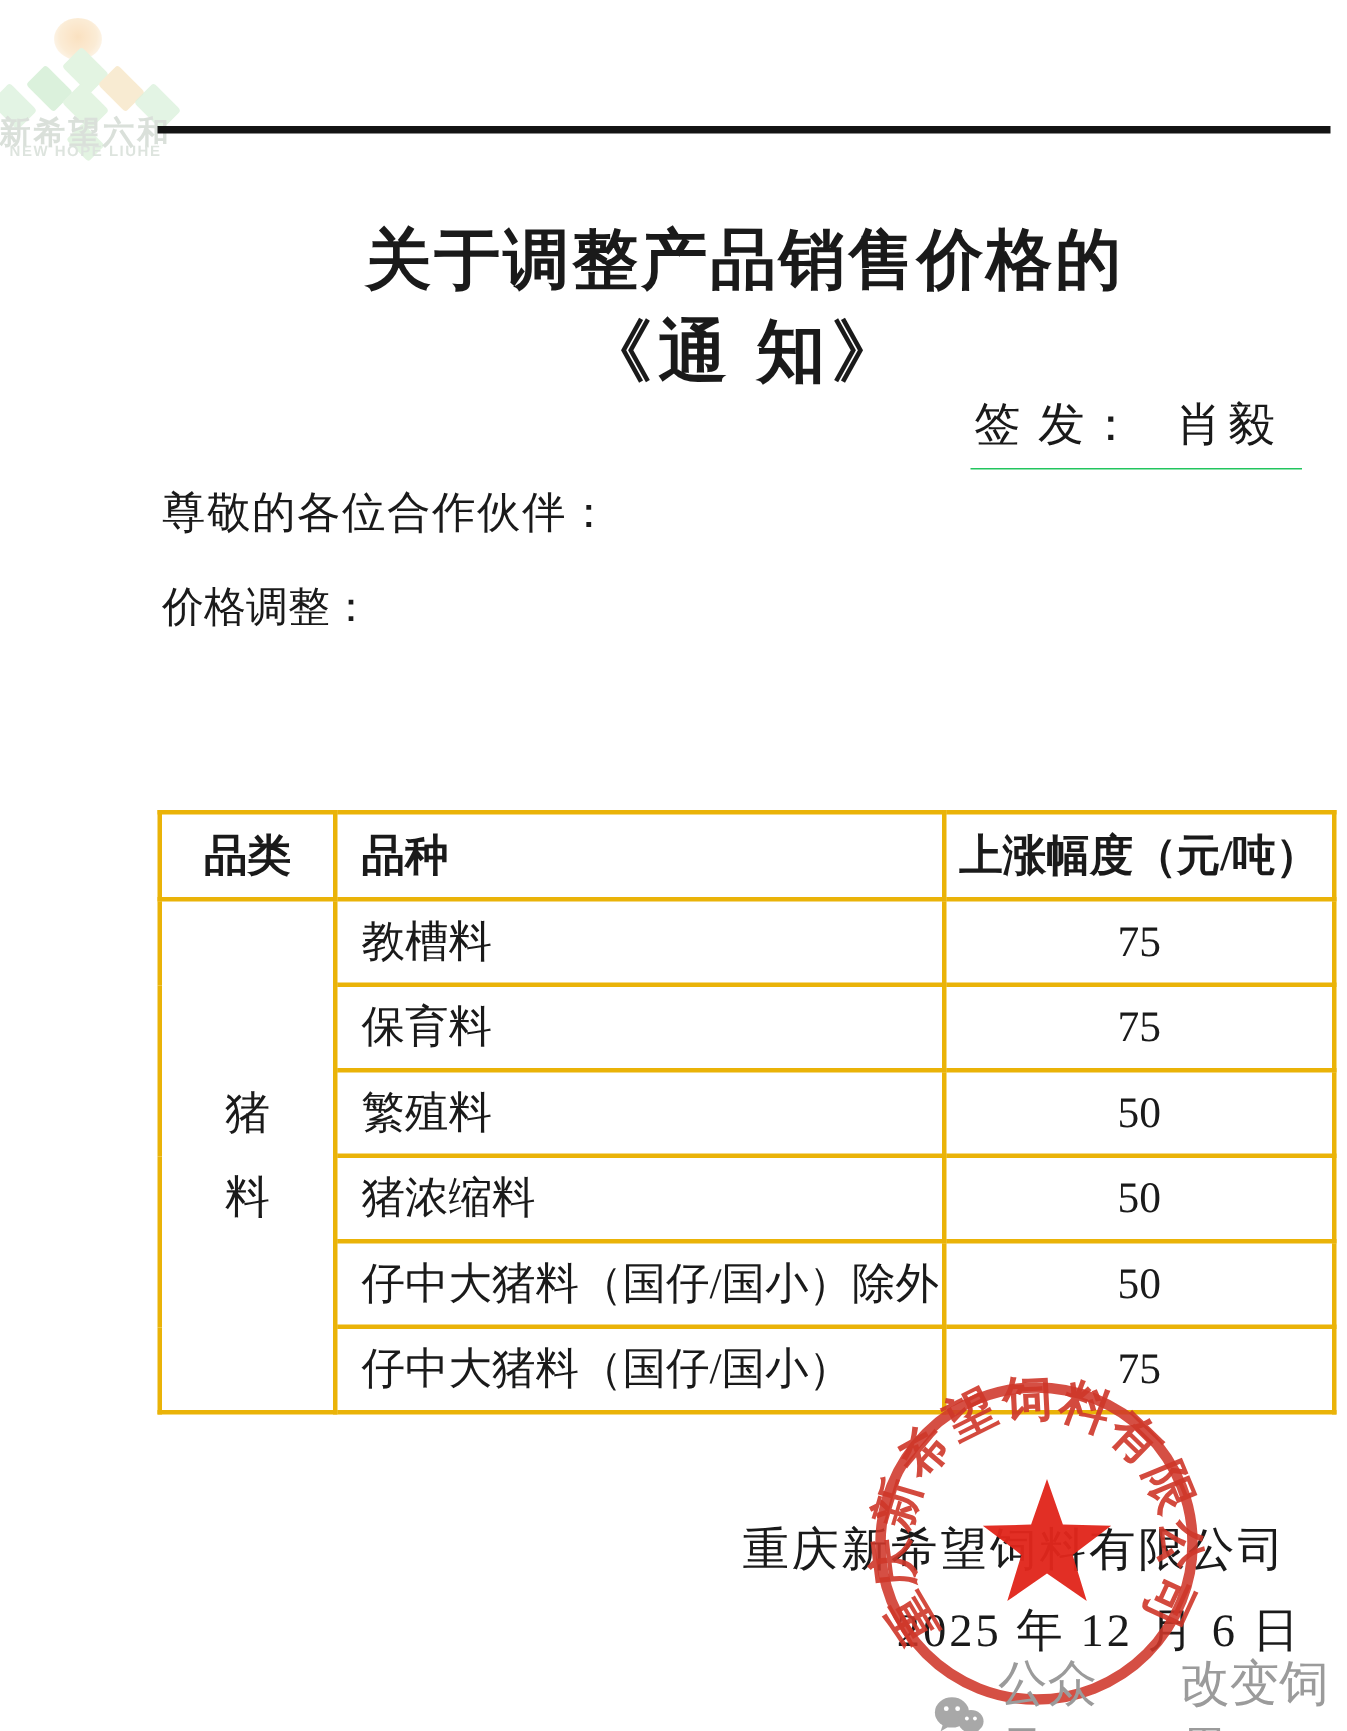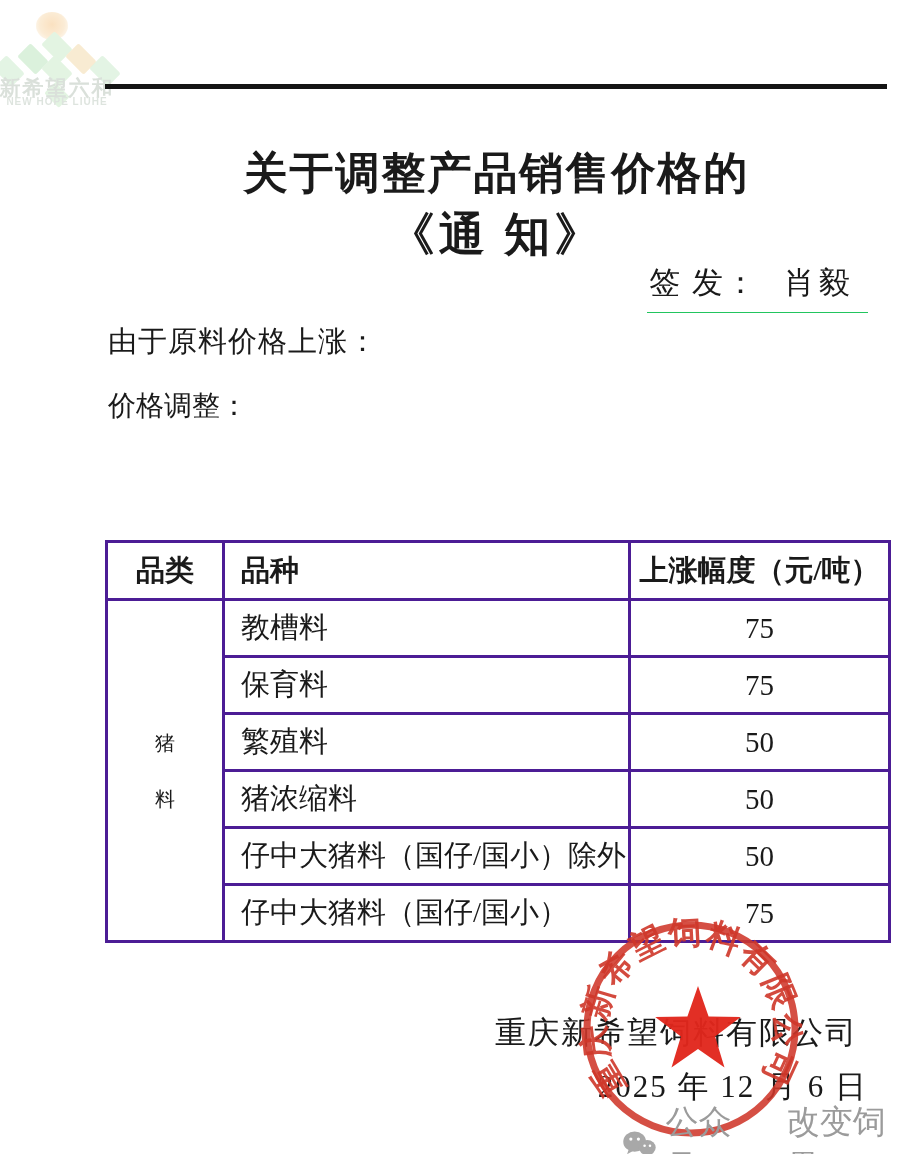--- a/index.html
+++ b/index.html
@@ -38,30 +38,30 @@
 
   
   .greeting { position:absolute; left:108px; top:322px; font-size:29px; letter-spacing:1px; }
   .body-text { position:absolute; left:108px; top:378px; width:766px; font-size:28px; line-height:55px; }
   .body-text .line { white-space:nowrap; }
   .body-text .indent { text-indent:57px; }
 
   
   table.price { position:absolute; left:105px; top:540px; width:783px;
     border-collapse:collapse; table-layout:fixed; }
-  table.price th, table.price td { border:3px solid #4c1d95; font-size:29px; }
+  table.price th, table.price td { border:3px solid #eab308; font-size:29px; }
   table.price th { height:58px; font-weight:bold; }
   table.price td { height:57px; }
   .col-cat { width:117px; } .col-prod { width:406px; } .col-inc { width:260px; }
   th.h-cat { text-align:center; }
   th.h-prod, td.prod { text-align:left; padding-left:16px; font-weight:normal; }
   th.h-prod { font-weight:bold; }
   th.h-inc, td.inc { text-align:center; }
   td.cat { text-align:center; vertical-align:middle; }
-  .cat-text { width:34px; margin:0 auto; word-break:break-all; line-height:56px; font-size:20px; }
+  .cat-text { width:34px; margin:0 auto; word-break:break-all; line-height:56px; font-size:30px; }
 
   
   .company { position:absolute; top:1012px; right:40px; font-size:31px; letter-spacing:2px; }
   .date { position:absolute; top:1066px; right:30px; font-size:31px; letter-spacing:2px; }
 
   
   .stamp { position:absolute; left:575px; top:911px; width:232px; height:236px; }
 
   
   .footer { position:absolute; left:622px; top:1100px; display:flex; align-items:center;
@@ -87,21 +87,21 @@
     <div class="logo-en">NEW HOPE LIUHE</div>
   </div>
 
   <div class="rule"></div>
 
   <div class="title1">关于调整产品销售价格的</div>
   <div class="title2">《通 知》</div>
 
   <div class="signer"><span>签 发：</span><span class="name">肖毅</span></div>
 
-  <div class="greeting">由于原料价格上涨：</div>
+  <div class="greeting">尊敬的各位合作伙伴：</div>
   <div class="body-text">
     <div class="line">价格调整：</div>
   </div>
 
   <table class="price">
     <colgroup>
         <col class="col-cat">
         <col class="col-prod">
         <col class="col-inc">
       </colgroup>

